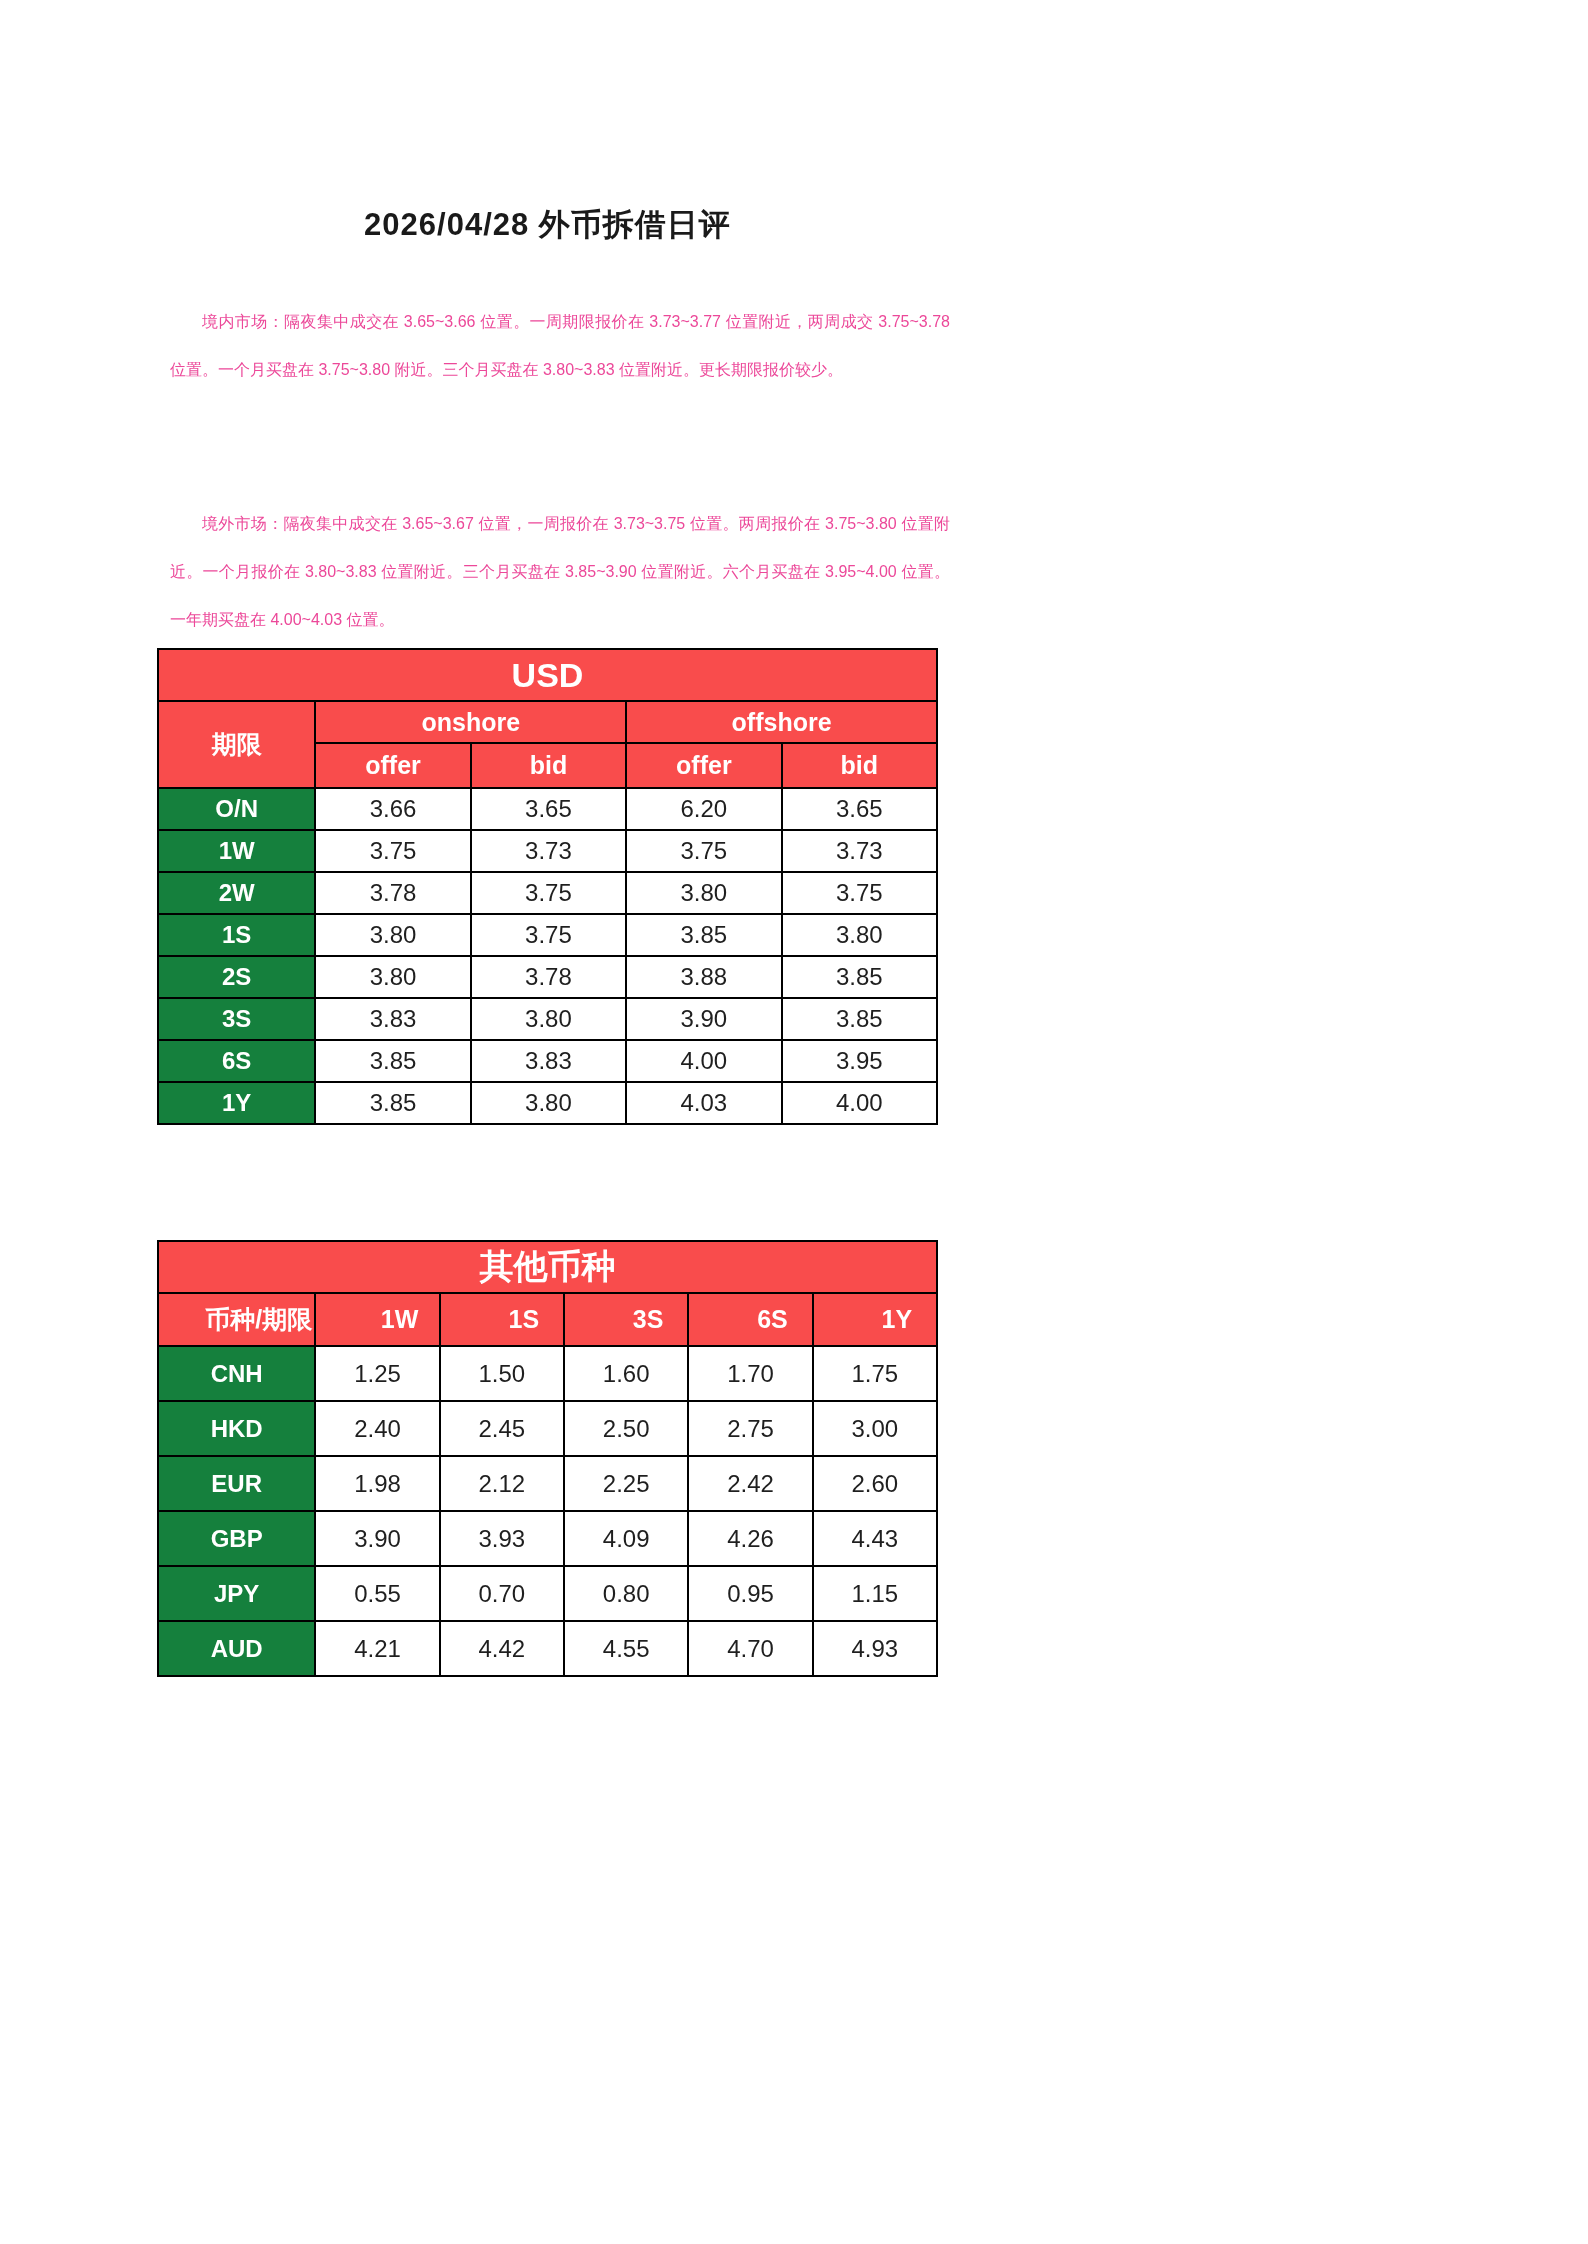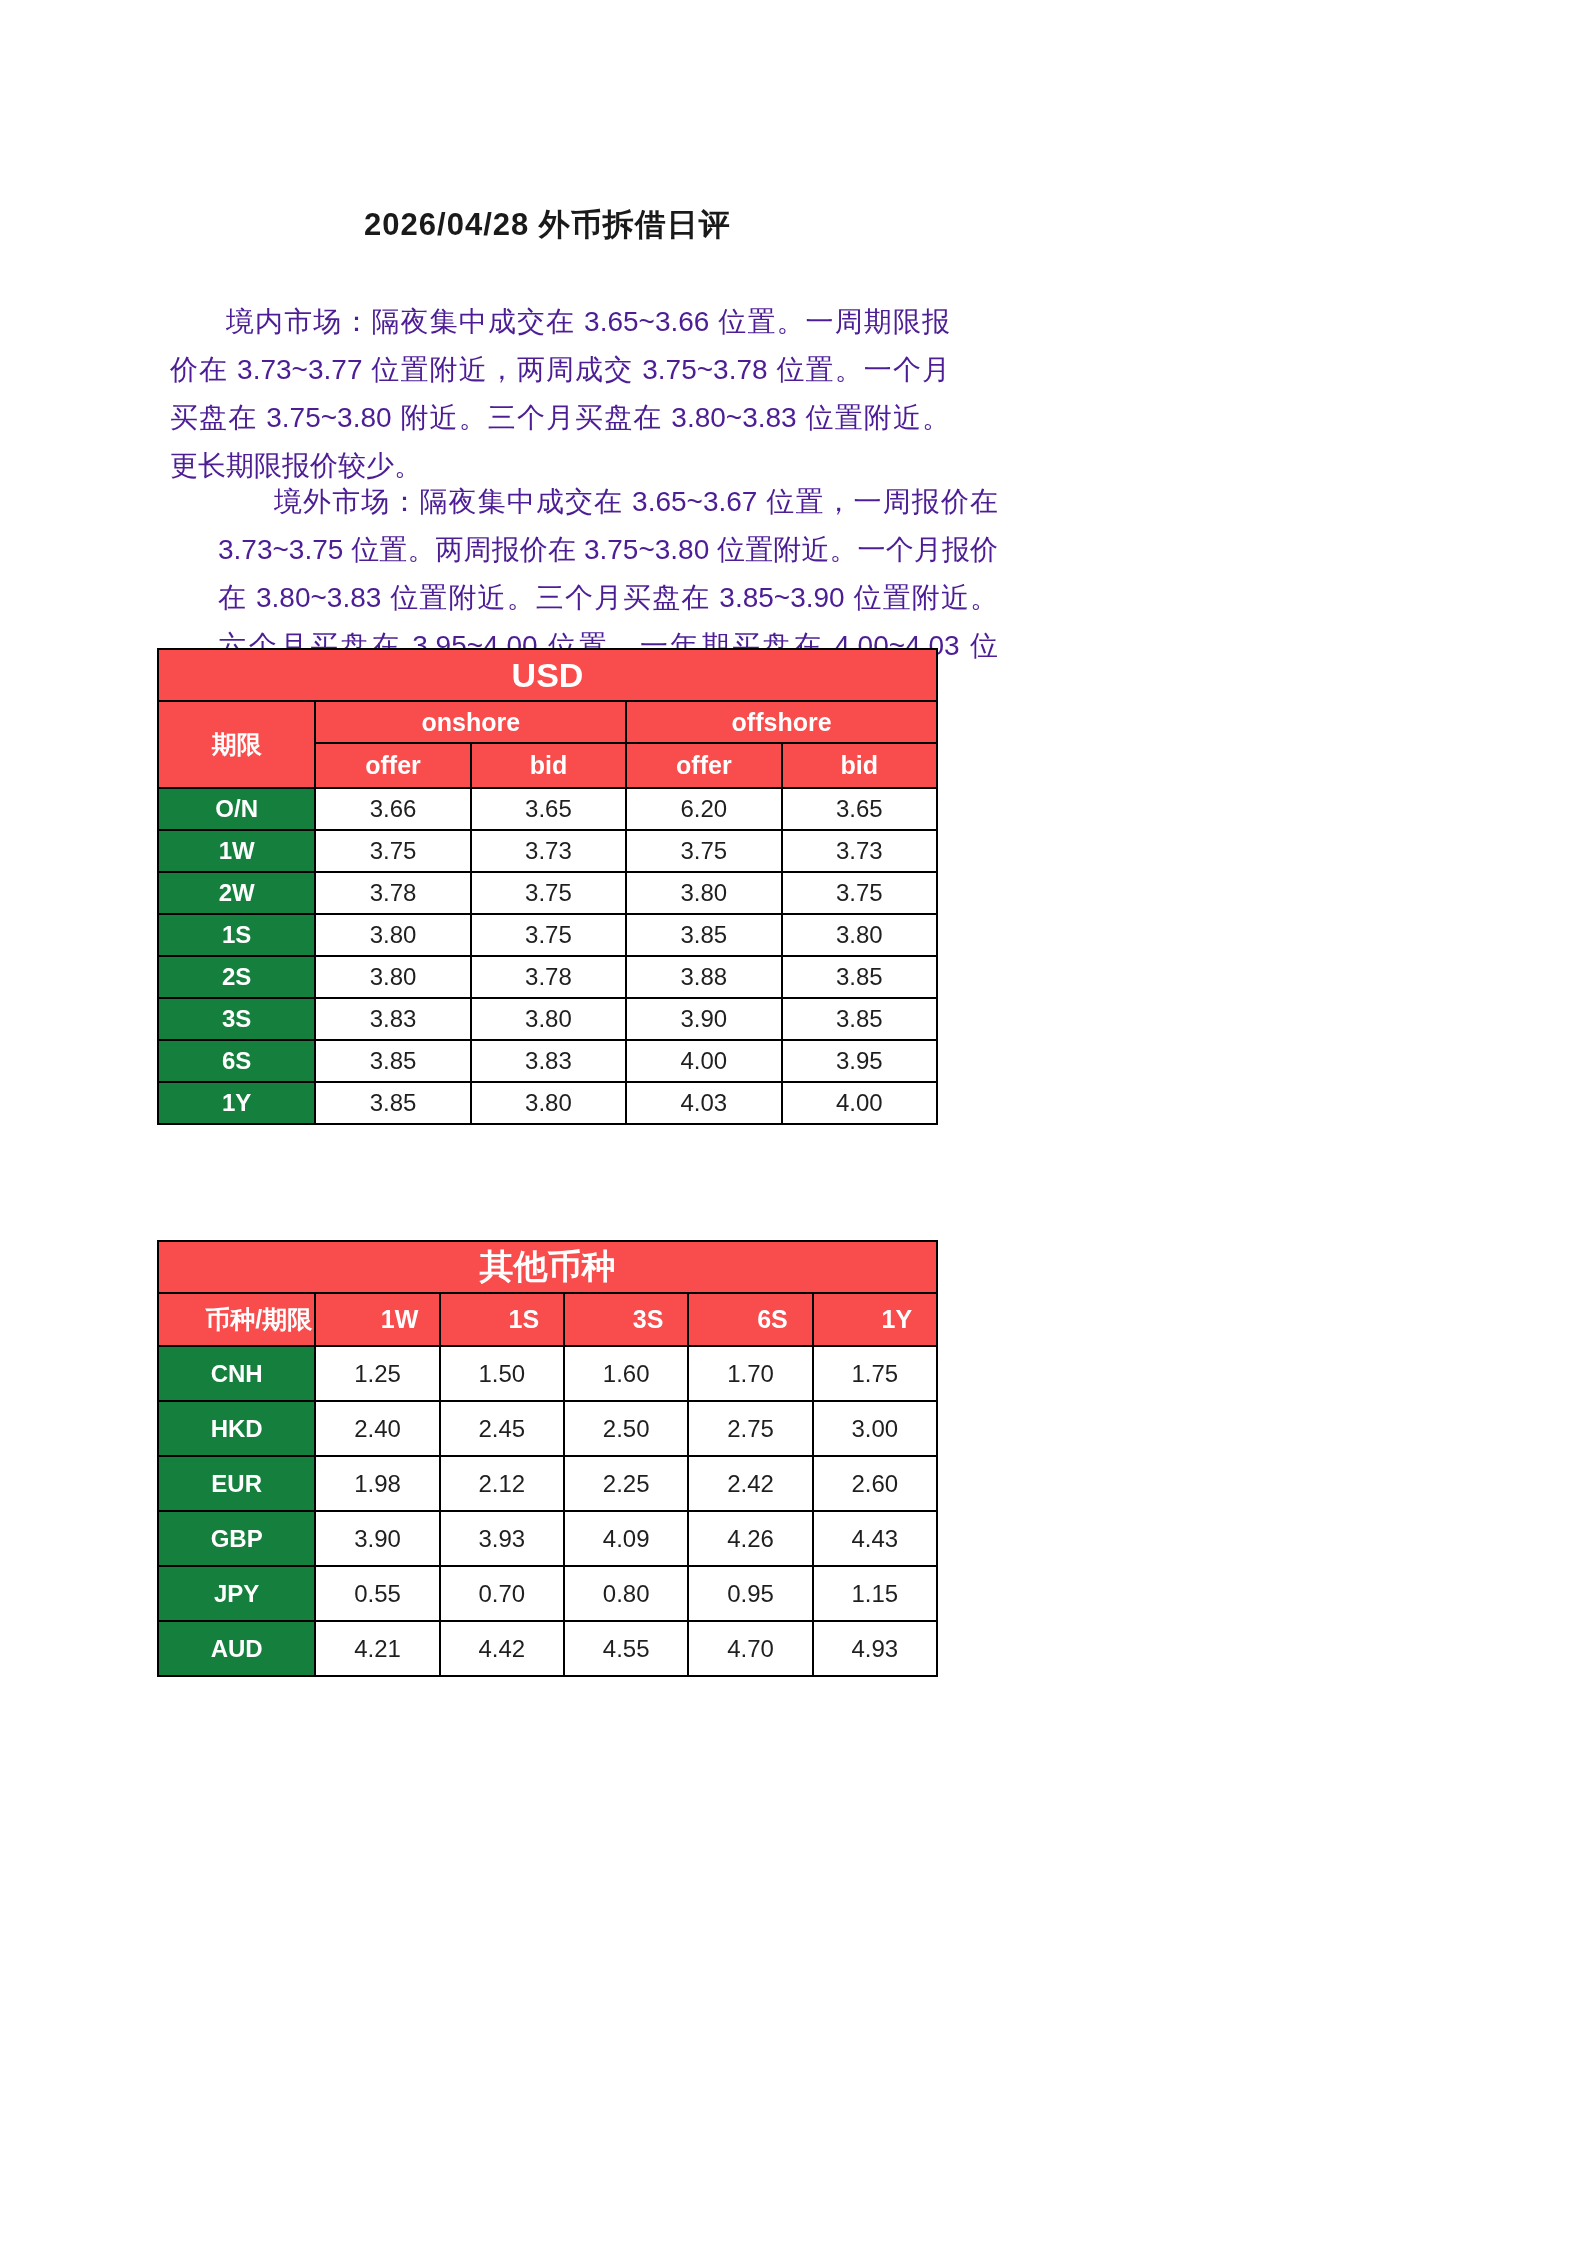--- a/index.html
+++ b/index.html
@@ -11,25 +11,25 @@
     color:#212121;
     overflow:hidden;
   }
   .doc-title{
     position:absolute;top:204px;left:157px;width:781px;
     text-align:center;font-size:31px;font-weight:bold;color:#1a1a1a;
     letter-spacing:1px;
   }
   .para{
     position:absolute;left:170px;width:780px;
-    font-size:28px;line-height:48px;color:#4c1d95;
+    font-size:16px;line-height:48px;color:#ec4899;
     text-align:justify;text-indent:2em;
   }
   .para-1{top:298px;}
-  .para-2{top:478px;margin-left:48px;}
+  .para-2{top:500px;}
 
   table.tbl{
     position:absolute;left:157px;width:781px;
     border-collapse:collapse;table-layout:fixed;
     font-size:24px;
   }
   .tbl-usd{top:648px;}
   .tbl-other{top:1240px;}
   table.tbl td{
     border:2px solid #000000;

